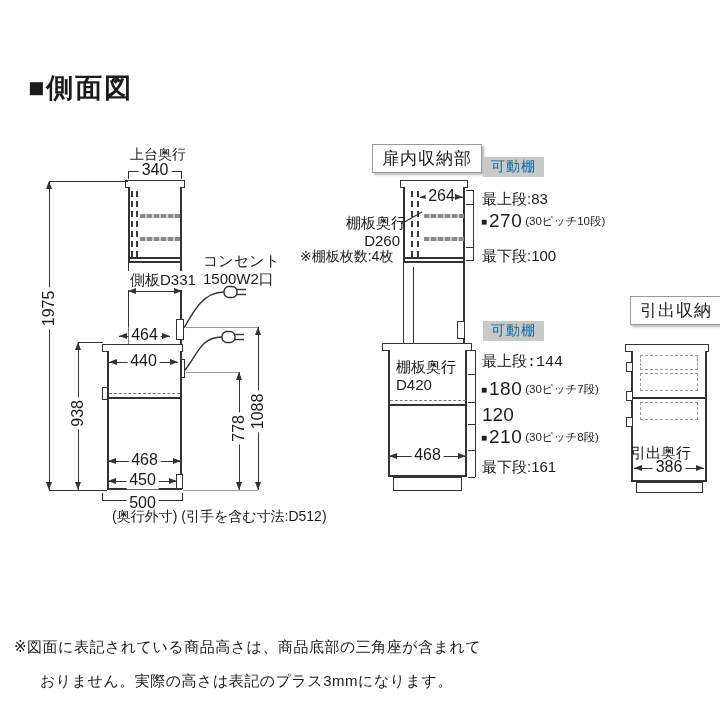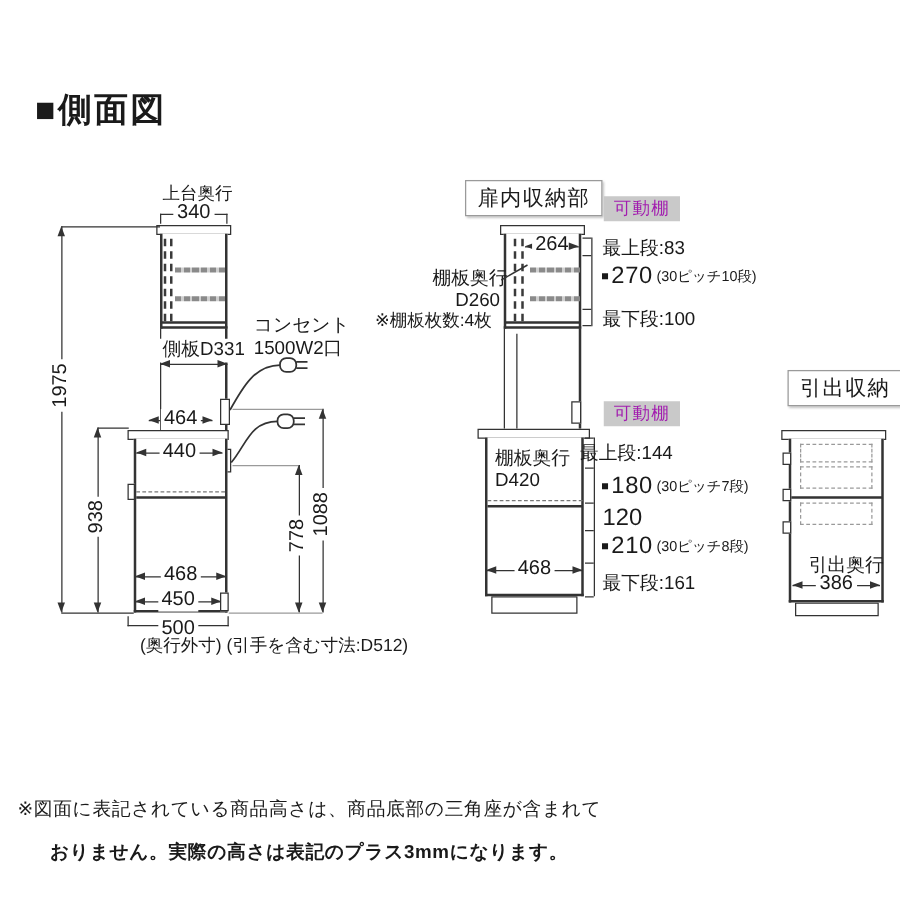--- a/index.html
+++ b/index.html
@@ -46,21 +46,21 @@
   .vdash{position:absolute;width:0;border-left:2px dashed #3a3a3a;}
   
   .gshelf{position:absolute;height:4px;
     background:repeating-linear-gradient(90deg,#8a8a8a 0 5px,#cfcfcf 5px 7px);}
   
   .drect{position:absolute;border:1.2px dashed #9a9a9a;box-sizing:border-box;}
   
   .lbox{position:absolute;border:1px solid #9a9a9a;background:#fff;padding:2px 9px;
     font-size:17px;letter-spacing:1px;box-shadow:1.5px 1.5px 2px rgba(0,0,0,.28);white-space:nowrap;}
   
-  .tag{position:absolute;background:#c9c9c9;color:#a21caf;padding:1px 8px;font-size:14px;
+  .tag{position:absolute;background:#c9c9c9;color:#0369a1;padding:1px 8px;font-size:14px;
     letter-spacing:1px;white-space:nowrap;}
   .lab{position:absolute;font-size:15px;line-height:1.25;white-space:nowrap;}
   .lab14{position:absolute;font-size:14px;white-space:nowrap;}
   .pitchrow{position:absolute;display:flex;align-items:center;white-space:nowrap;}
   .pitchrow .sq{font-size:10px;margin-right:2px;}
   .pitchrow .big{font-size:19px;letter-spacing:.5px;}
   .pitchrow .small{font-size:11.5px;margin-left:3px;}
   .bignum{position:absolute;font-size:19px;white-space:nowrap;}
   .tick{position:absolute;height:1px;background:#333;width:7px;}
   #title{position:absolute;left:28px;top:70px;font-size:27px;font-weight:bold;letter-spacing:2px;}
@@ -192,21 +192,21 @@
     </div>
 
   <div class="tag" style="left:483px;top:321px;">可動棚</div>
   <div class="vl" style="left:475px;top:350px;height:127px;"></div>
   <div class="tick" style="left:468px;top:350px;"></div>
   <div class="tick" style="left:468px;top:374px;"></div>
   <div class="tick" style="left:468px;top:402px;"></div>
   <div class="tick" style="left:468px;top:424px;"></div>
   <div class="tick" style="left:468px;top:450px;"></div>
   <div class="tick" style="left:468px;top:477px;"></div>
-  <div class="lab" style="left:464px;top:354px;">最上段:144</div>
+  <div class="lab" style="left:482px;top:354px;font-family:Liberation Mono, monospace;">最上段:144</div>
   <div class="pitchrow" style="left:481px;top:378px;">
     <span class="sq">■</span>
     <span class="big">180</span>
     <span class="small">(30ピッチ7段)</span>
   </div>
   <div class="bignum" style="left:482px;top:404px;">120</div>
   <div class="pitchrow" style="left:481px;top:426px;">
     <span class="sq">■</span>
     <span class="big">210</span>
     <span class="small">(30ピッチ8段)</span>
@@ -217,21 +217,21 @@
   <div class="rect" style="left:625px;top:344px;width:84px;height:8px;"></div>
   <div class="rect2" style="left:631px;top:351px;width:76px;height:131px;border-top:none;"></div>
   <div class="rect" style="left:636px;top:482px;width:67px;height:11px;"></div>
   <div class="hl" style="left:632px;top:397px;width:74px;height:2px;"></div>
   <div class="drect" style="left:640px;top:355px;width:58px;height:15px;"></div>
   <div class="drect" style="left:640px;top:373px;width:58px;height:18px;"></div>
   <div class="drect" style="left:640px;top:402px;width:58px;height:18px;"></div>
   <div class="rect" style="left:626px;top:362px;width:7px;height:10px;"></div>
   <div class="rect" style="left:626px;top:391px;width:7px;height:10px;"></div>
   <div class="rect" style="left:626px;top:417px;width:7px;height:10px;"></div>
-  <div class="lab" style="left:631px;top:444px;width:76px;text-align:right;">引出奥行</div>
+  <div class="lab" style="left:631px;top:444px;width:76px;text-align:left;">引出奥行</div>
   <div class="dimh" style="left:634px;top:468px;width:70px;">
     <span>386</span>
     </div>
 
   <svg class="abs" style="left:0;top:0;pointer-events:none;" width="720" height="720">
 
     <path d="M184,328 C194,310 204,292 224,292" fill="none" stroke="#333" stroke-width="1.4"></path>
     <g stroke="#333" fill="#fff" stroke-width="1.4">
       <rect x="224" y="286.5" width="13" height="11" rx="5"></rect>
       <line x1="237" y1="289.5" x2="246" y2="289.5"></line>
@@ -242,15 +242,15 @@
     <g stroke="#333" fill="#fff" stroke-width="1.4">
       <rect x="222" y="331.5" width="13" height="11" rx="5"></rect>
       <line x1="235" y1="334.5" x2="244" y2="334.5"></line>
       <line x1="235" y1="339.5" x2="244" y2="339.5"></line>
     </g>
 
     <line x1="401" y1="224" x2="422" y2="212" stroke="#333" stroke-width="1.2"></line>
   </svg>
 
   <div class="note" style="left:14px;top:638px;">※図面に表記されている商品高さは、商品底部の三角座が含まれて</div>
-  <div class="note" style="left:40px;top:672px;font-weight:bold;">おりません。実際の高さは表記のプラス3mmになります。</div>
+  <div class="note" style="left:40px;top:672px;">おりません。実際の高さは表記のプラス3mmになります。</div>
 
 </div>
 
 </body></html>

